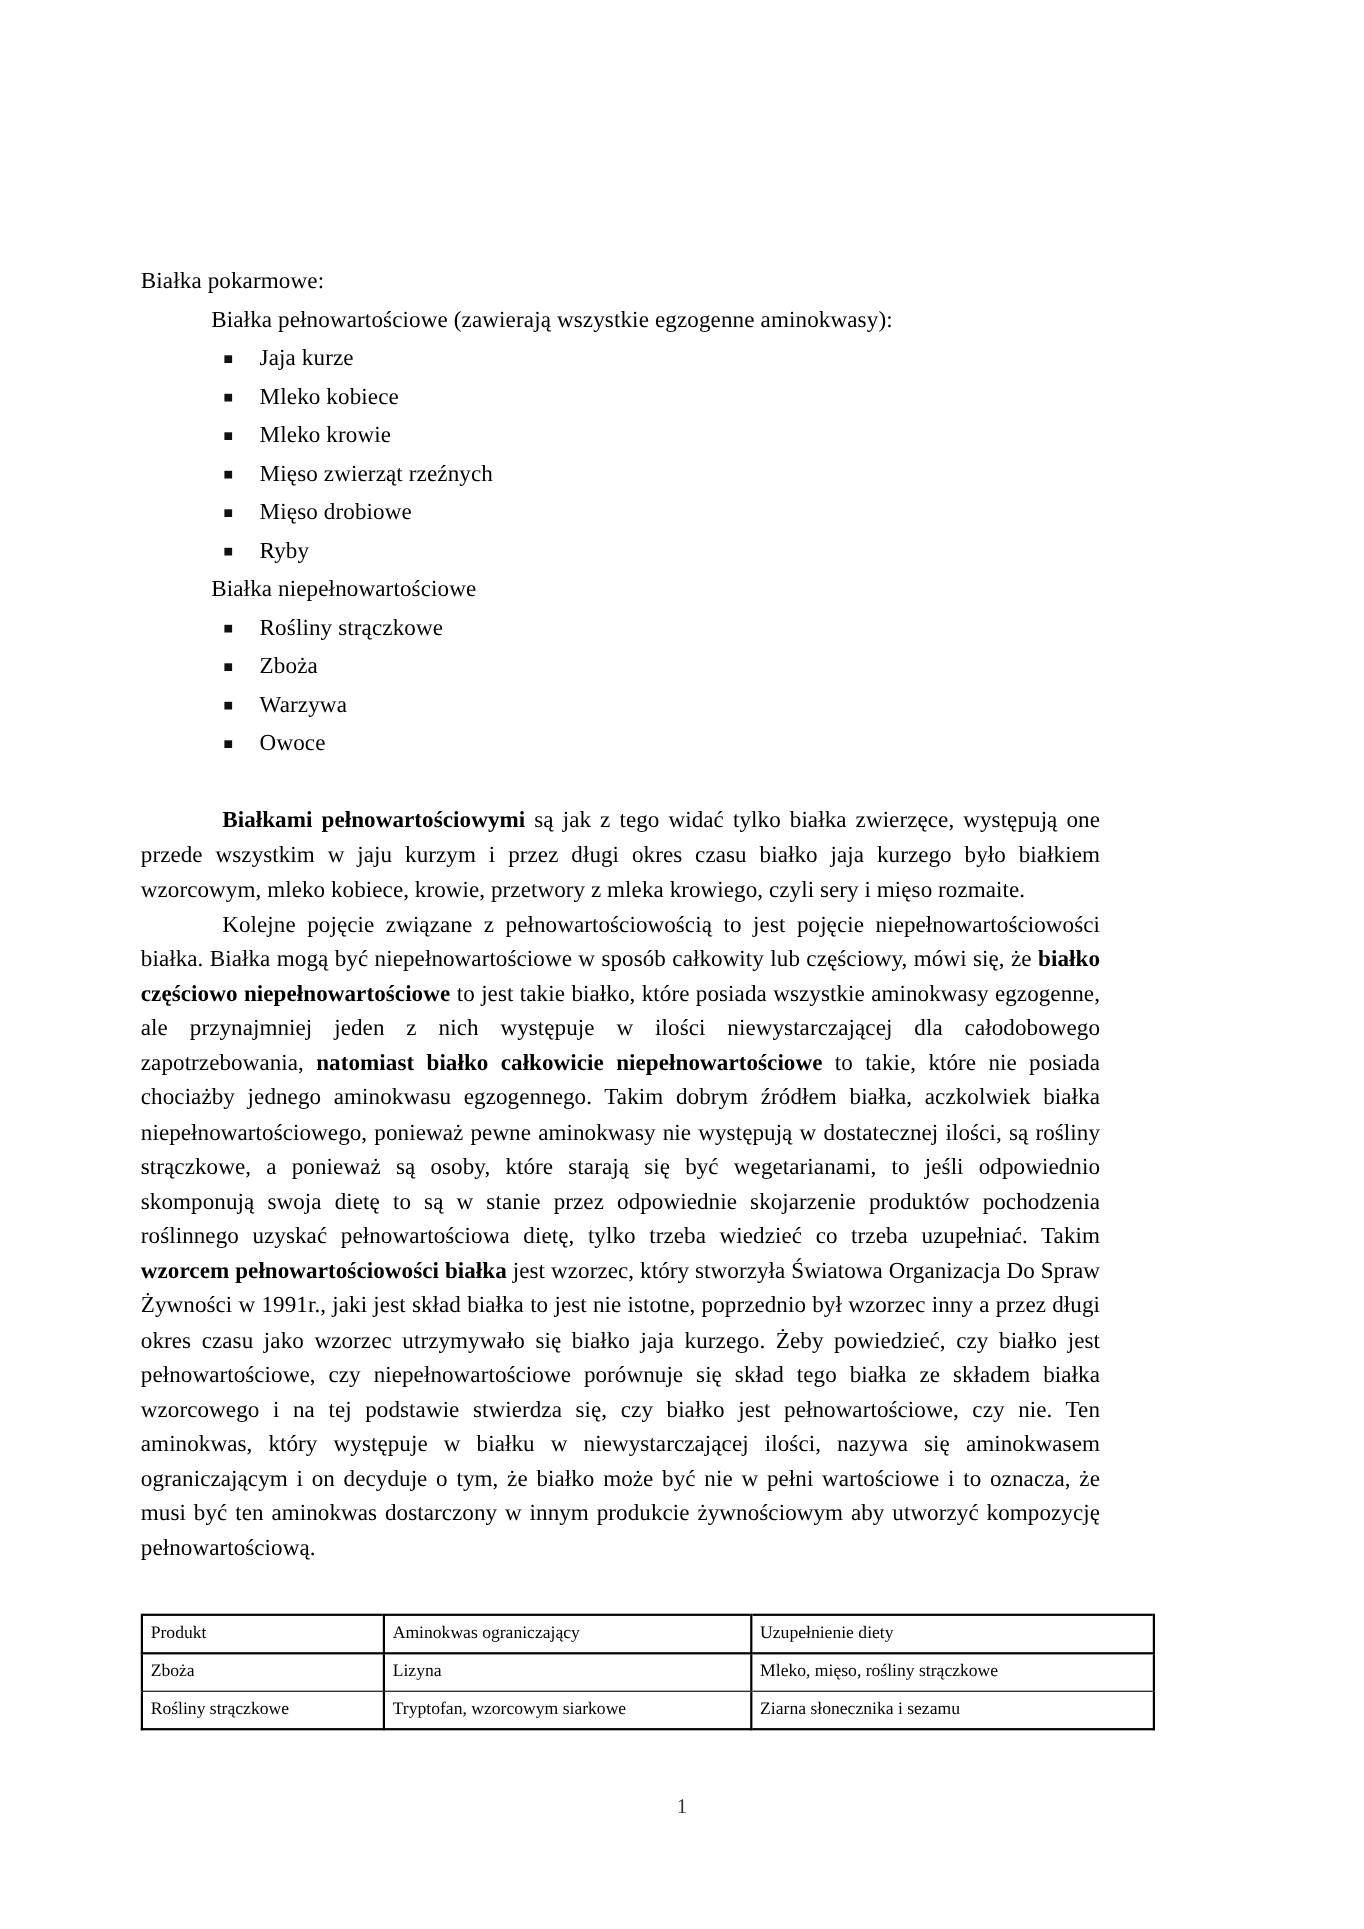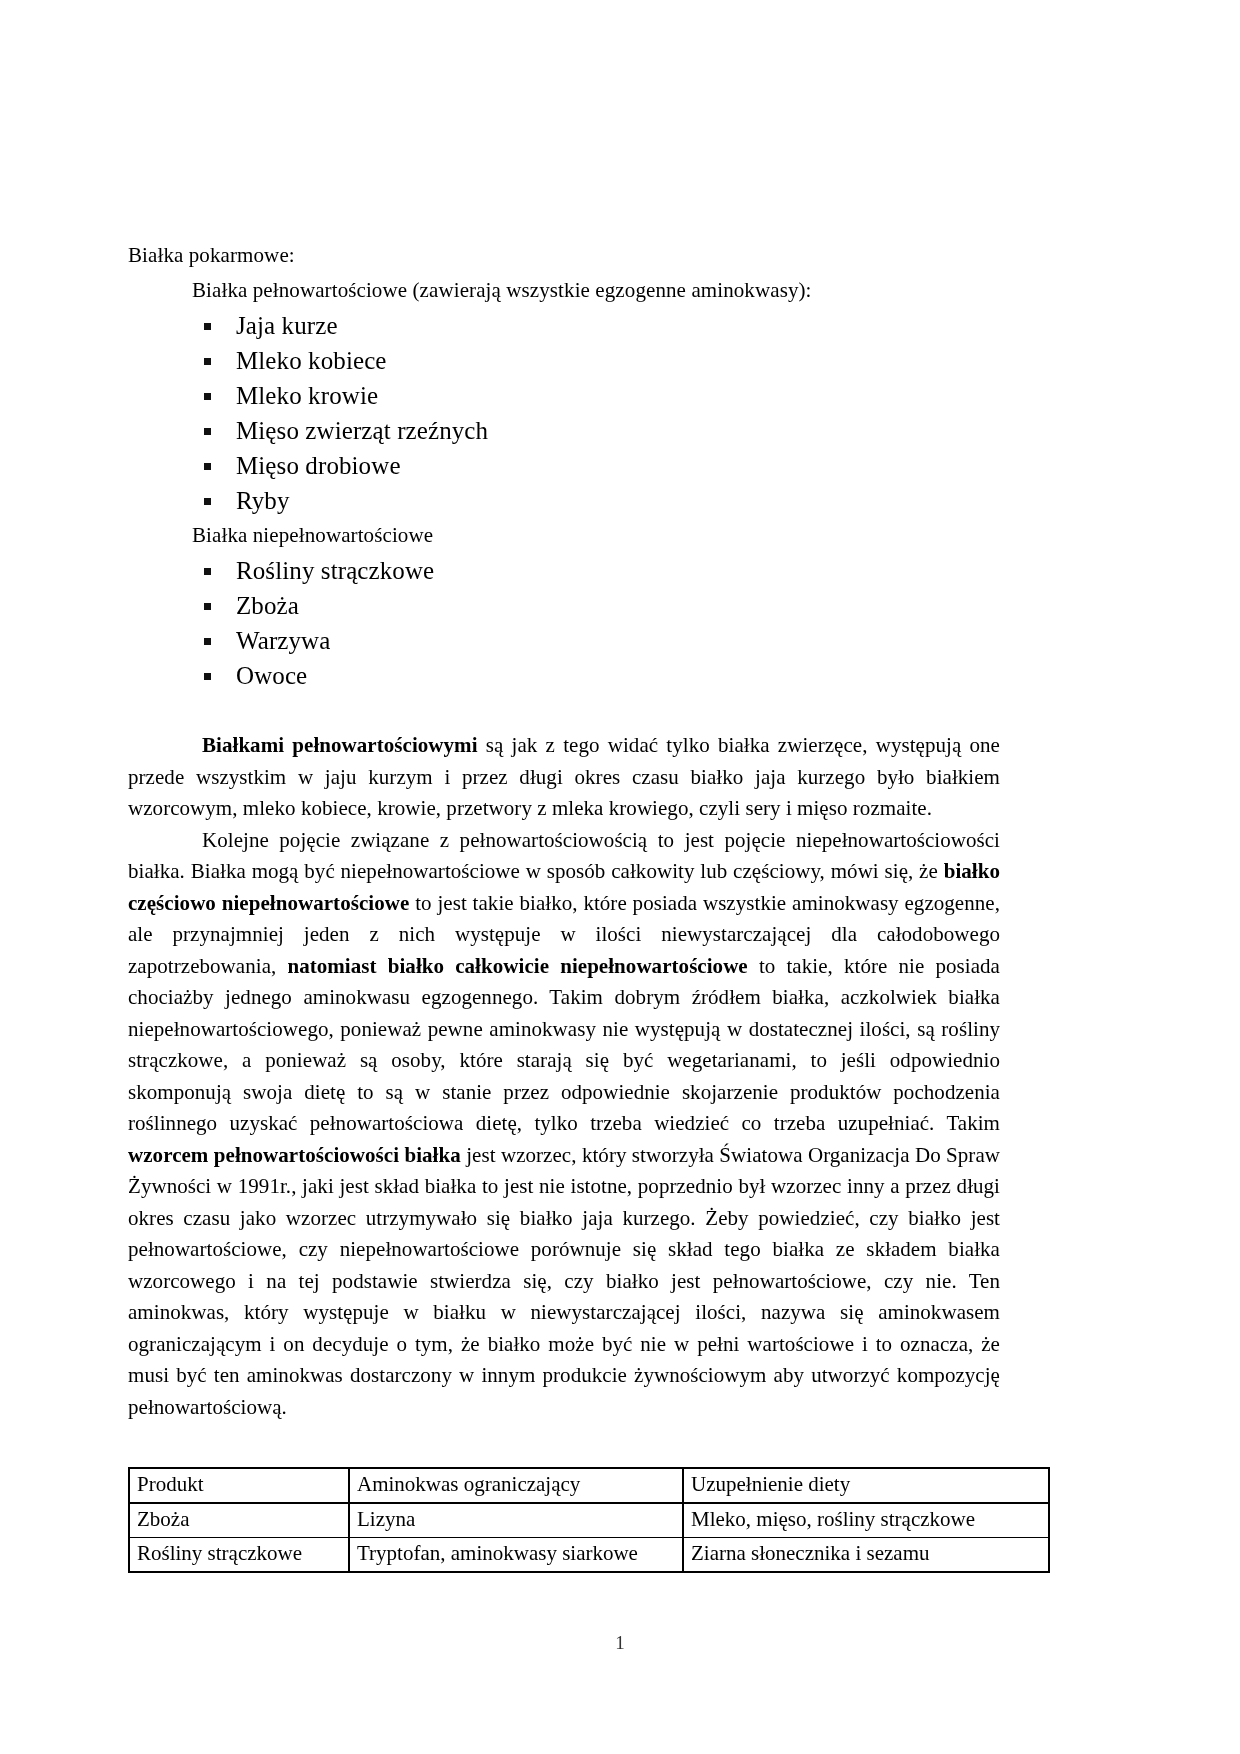--- a/index.html
+++ b/index.html
@@ -38,21 +38,21 @@
   .lead-indent {
     margin-left: 64px;
   }
   .bullet-list {
     list-style: none;
     margin: 0;
     padding: 0;
   }
   .bullet-item {
     position: relative;
-    font-size: 25px;
+    font-size: 21px;
     line-height: 35px;
     padding-left: 108px;
     letter-spacing: 0.1px;
   }
   .bullet-item .sq {
     position: absolute;
     left: 76px;
     top: 15px;
     width: 7px;
     height: 7px;
@@ -85,21 +85,21 @@
   }
   table.amino {
     border-collapse: collapse;
     width: 872px;
     table-layout: fixed;
     border: 2px solid #000;
   }
   table.amino td {
     border: 1px solid #000;
     padding: 2px 7px 4px 7px;
-    font-size: 21px;
+    font-size: 16px;
     line-height: 27px;
     vertical-align: top;
     white-space: nowrap;
     overflow: hidden;
     margin-left: 12px;
   }
   table.amino tr:first-child td {
     border-bottom-width: 2px;
   }
   table.amino tr:last-child td {
@@ -194,21 +194,21 @@
             <td class="c1">Aminokwas ograniczający</td>
             <td class="c2">Uzupełnienie diety</td>
           </tr>
           <tr>
             <td class="c0">Zboża</td>
             <td class="c1">Lizyna</td>
             <td class="c2">Mleko, mięso, rośliny strączkowe</td>
           </tr>
           <tr>
             <td class="c0">Rośliny strączkowe</td>
-            <td class="c1">Tryptofan, aminokwasy siarkowe</td>
+            <td class="c1">Tryptofan, wzorcowym siarkowe</td>
             <td class="c2">Ziarna słonecznika i sezamu</td>
           </tr>
         </tbody>
       </table>
     </div>
 
   </div>
 
   <div class="page-number">1</div>
 </div>

